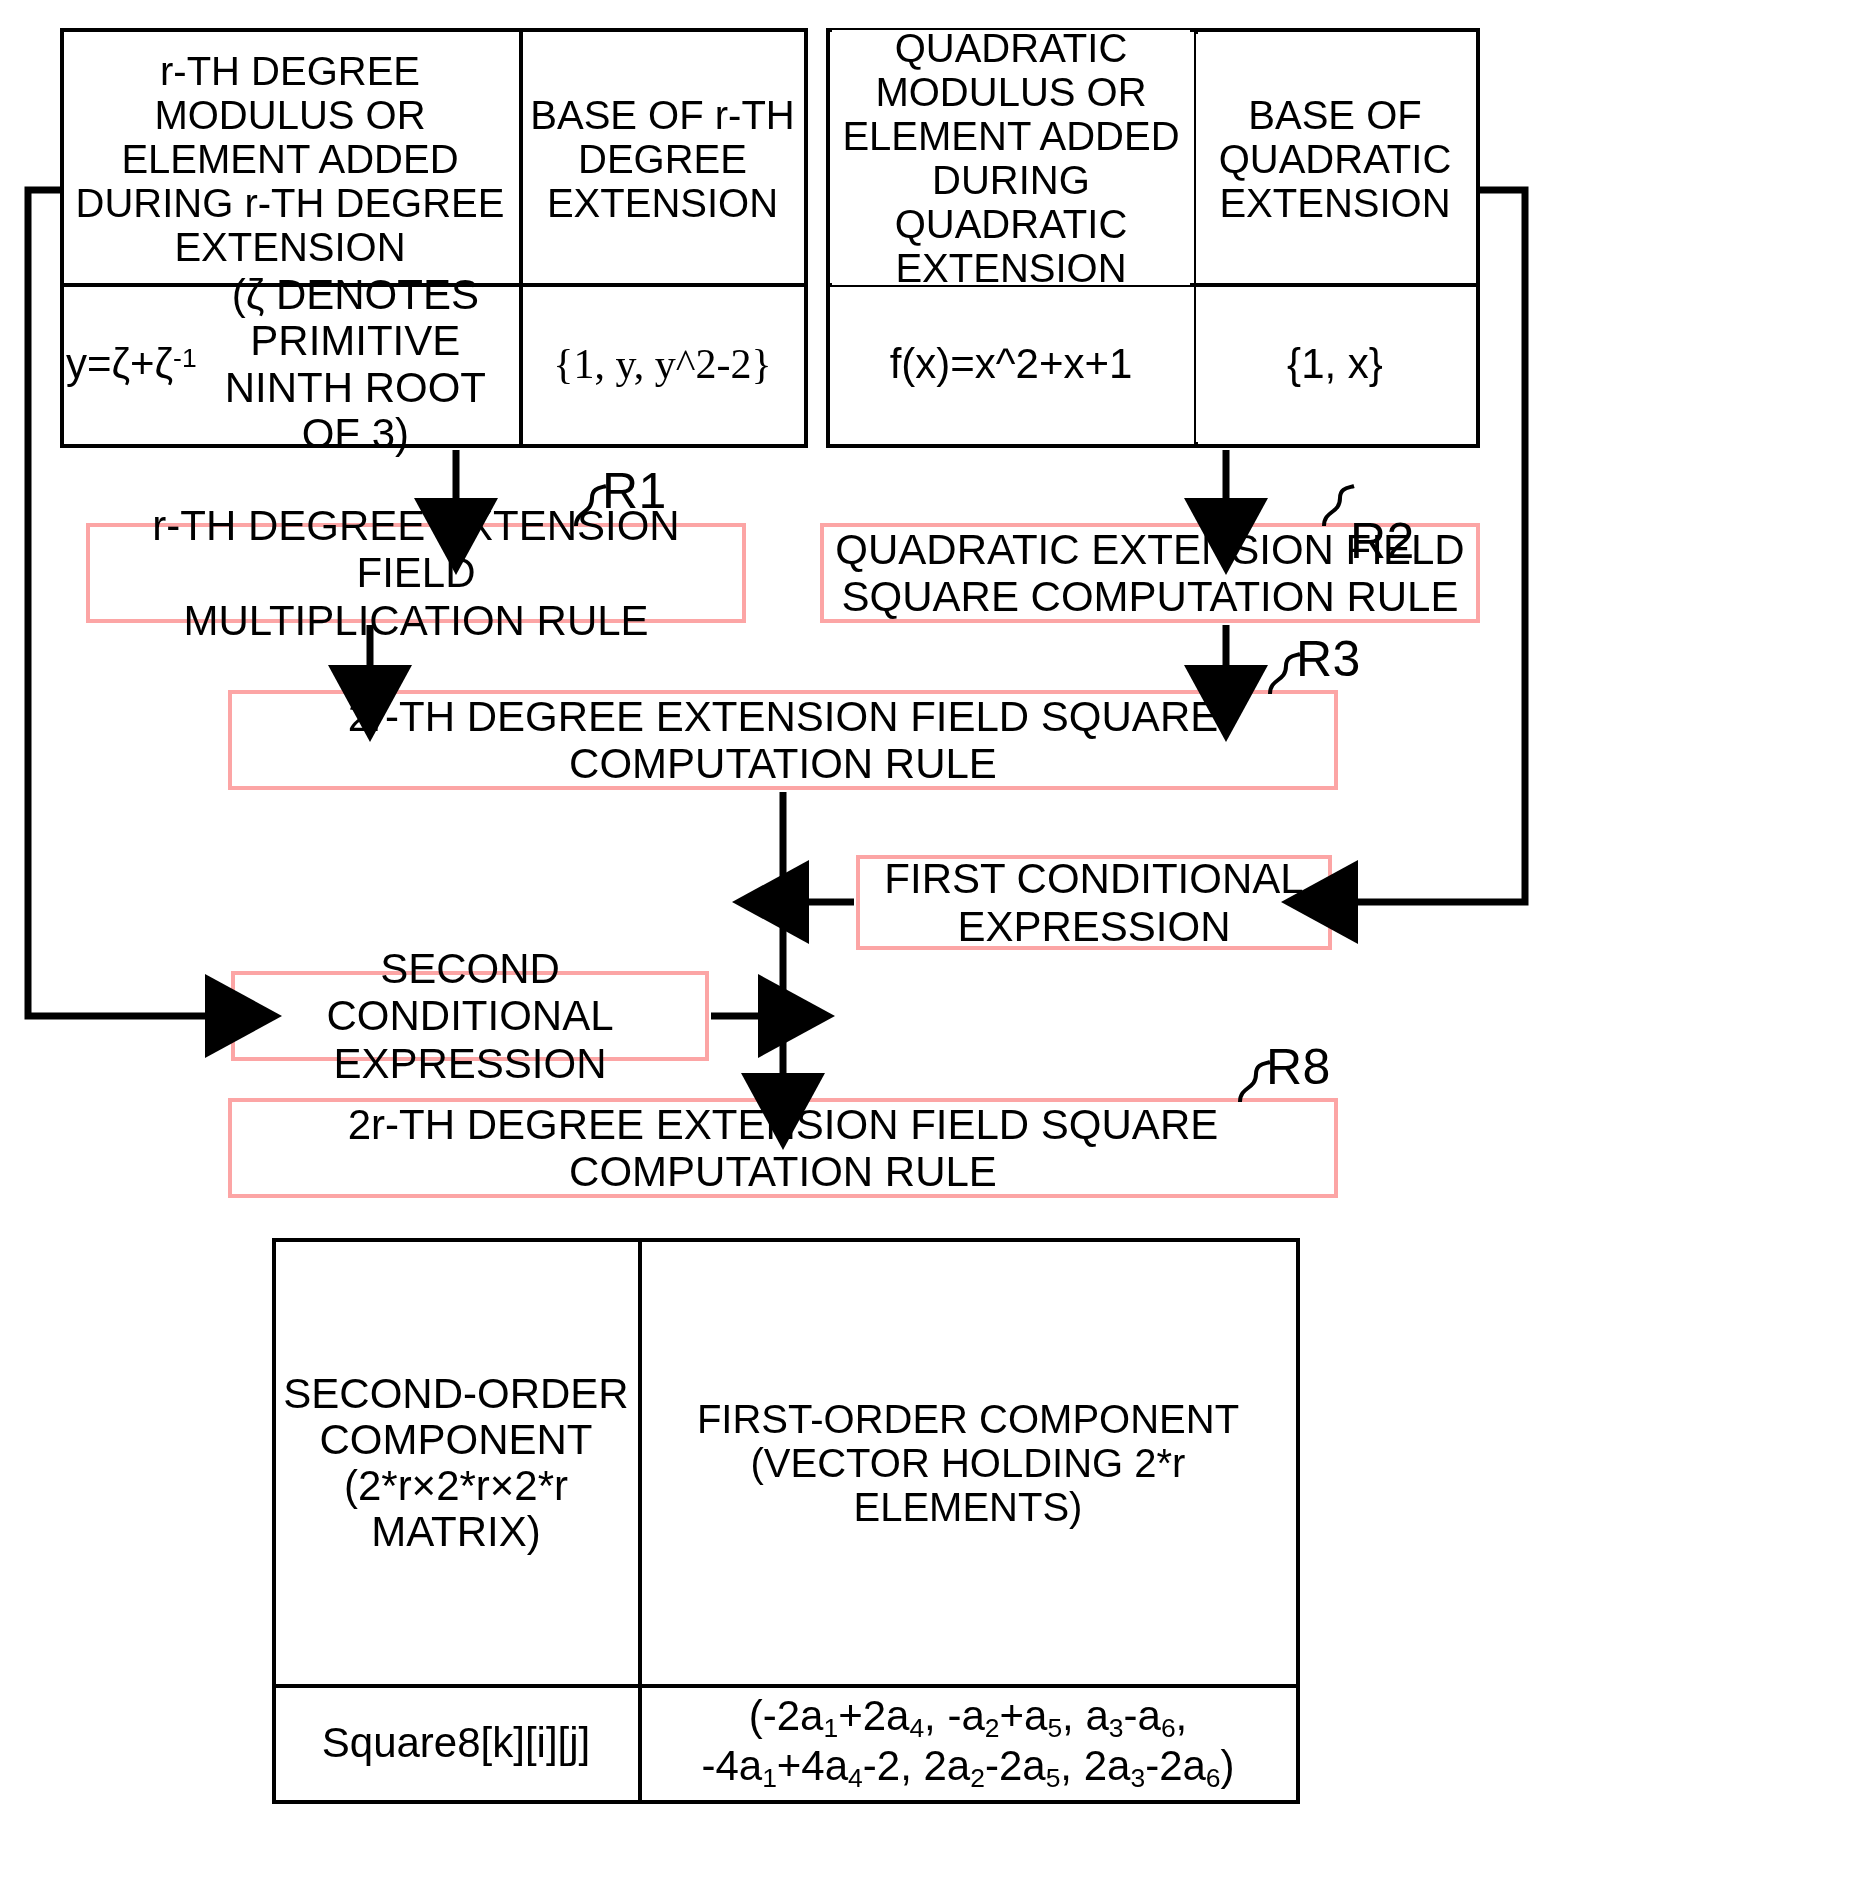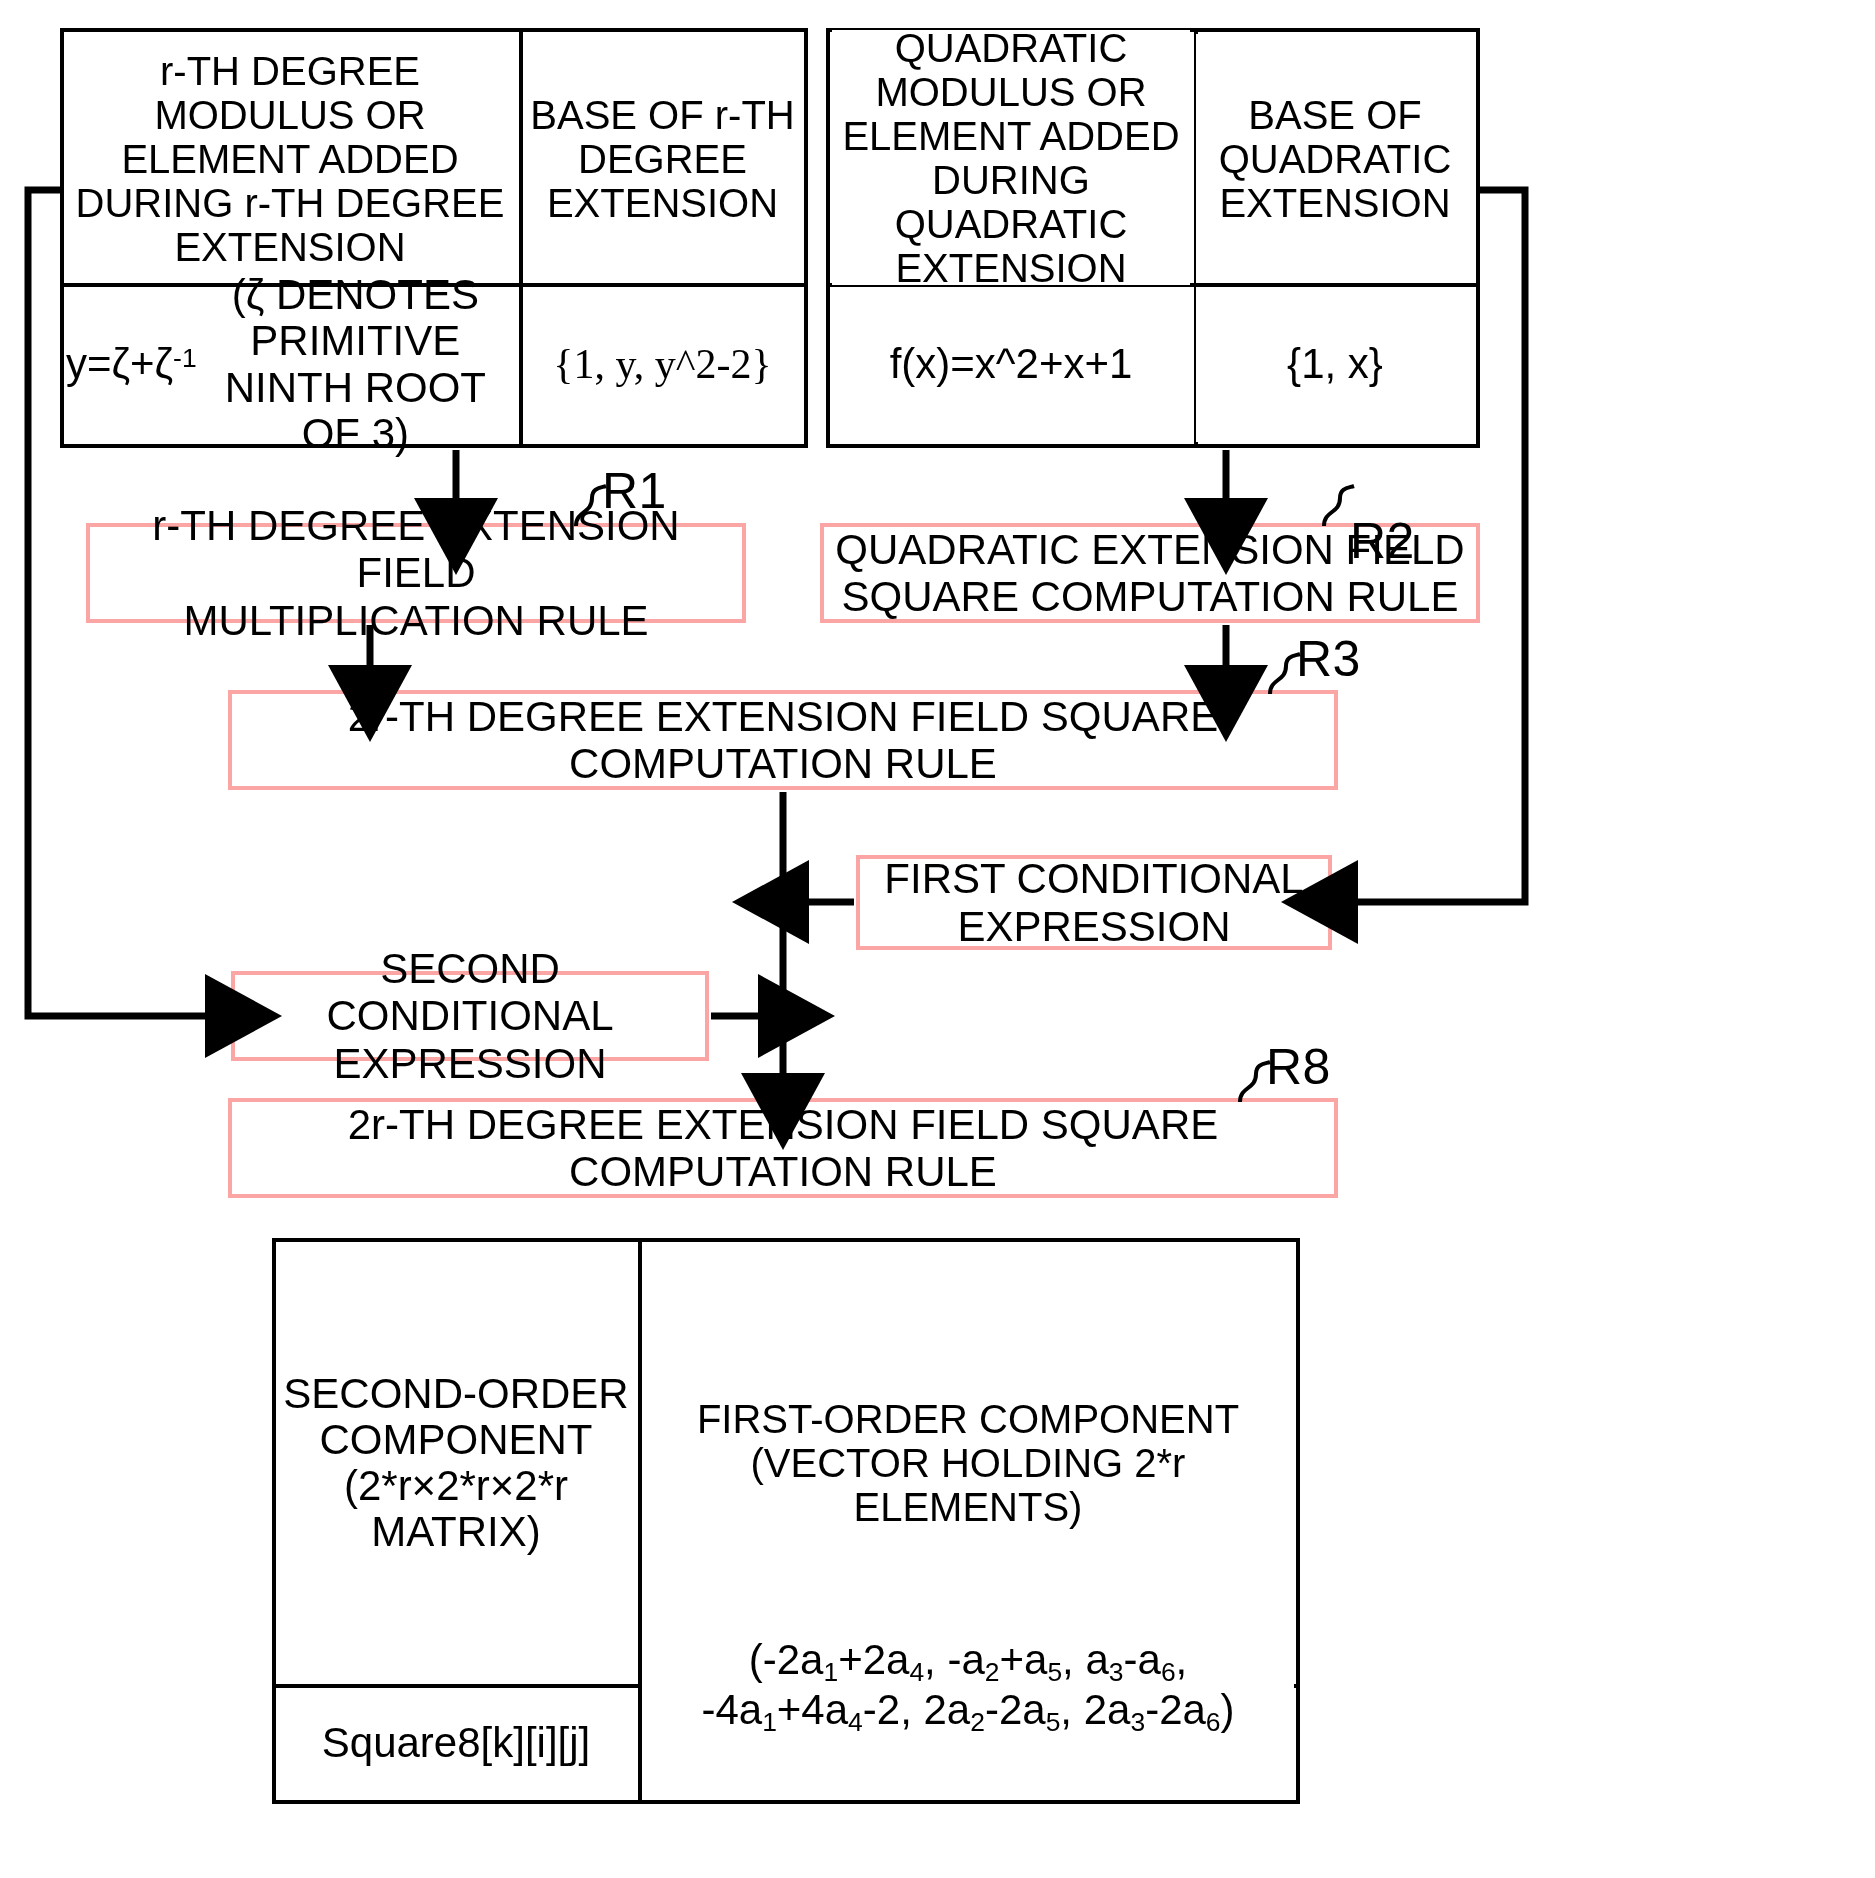--- a/index.html
+++ b/index.html
@@ -168,21 +168,21 @@
 COMPONENT
 (2*r×2*r×2*r
 MATRIX)</div>
 
   <div class="cell f44 txt" style="left:642px; top:1244px; width:652px; height:438px;">FIRST-ORDER COMPONENT
 (VECTOR HOLDING 2*r
 ELEMENTS)</div>
 
   <div class="cell f42" style="left:278px; top:1688px; width:356px; height:110px;">Square8[k][i][j]</div>
 
-  <div class="cell" style="left:642px; top:1632px; width:652px; height:110px; flex-direction:column;">
+  <div class="cell" style="left:642px; top:1688px; width:652px; height:110px; flex-direction:column;">
     <div class="f42">
       (-2a<sub>1</sub>+2a<sub>4</sub>, -a<sub>2</sub>+a<sub>5</sub>, a<sub>3</sub>-a<sub>6</sub>,
     </div>
     <div class="f42">
       -4a<sub>1</sub>+4a<sub>4</sub>-2, 2a<sub>2</sub>-2a<sub>5</sub>, 2a<sub>3</sub>-2a<sub>6</sub>)
     </div>
   </div>
 
   <svg style="position:absolute; left:0; top:0; width:1875px; height:1878px; pointer-events:none;" viewBox="0 0 1875 1878">
     <defs>

